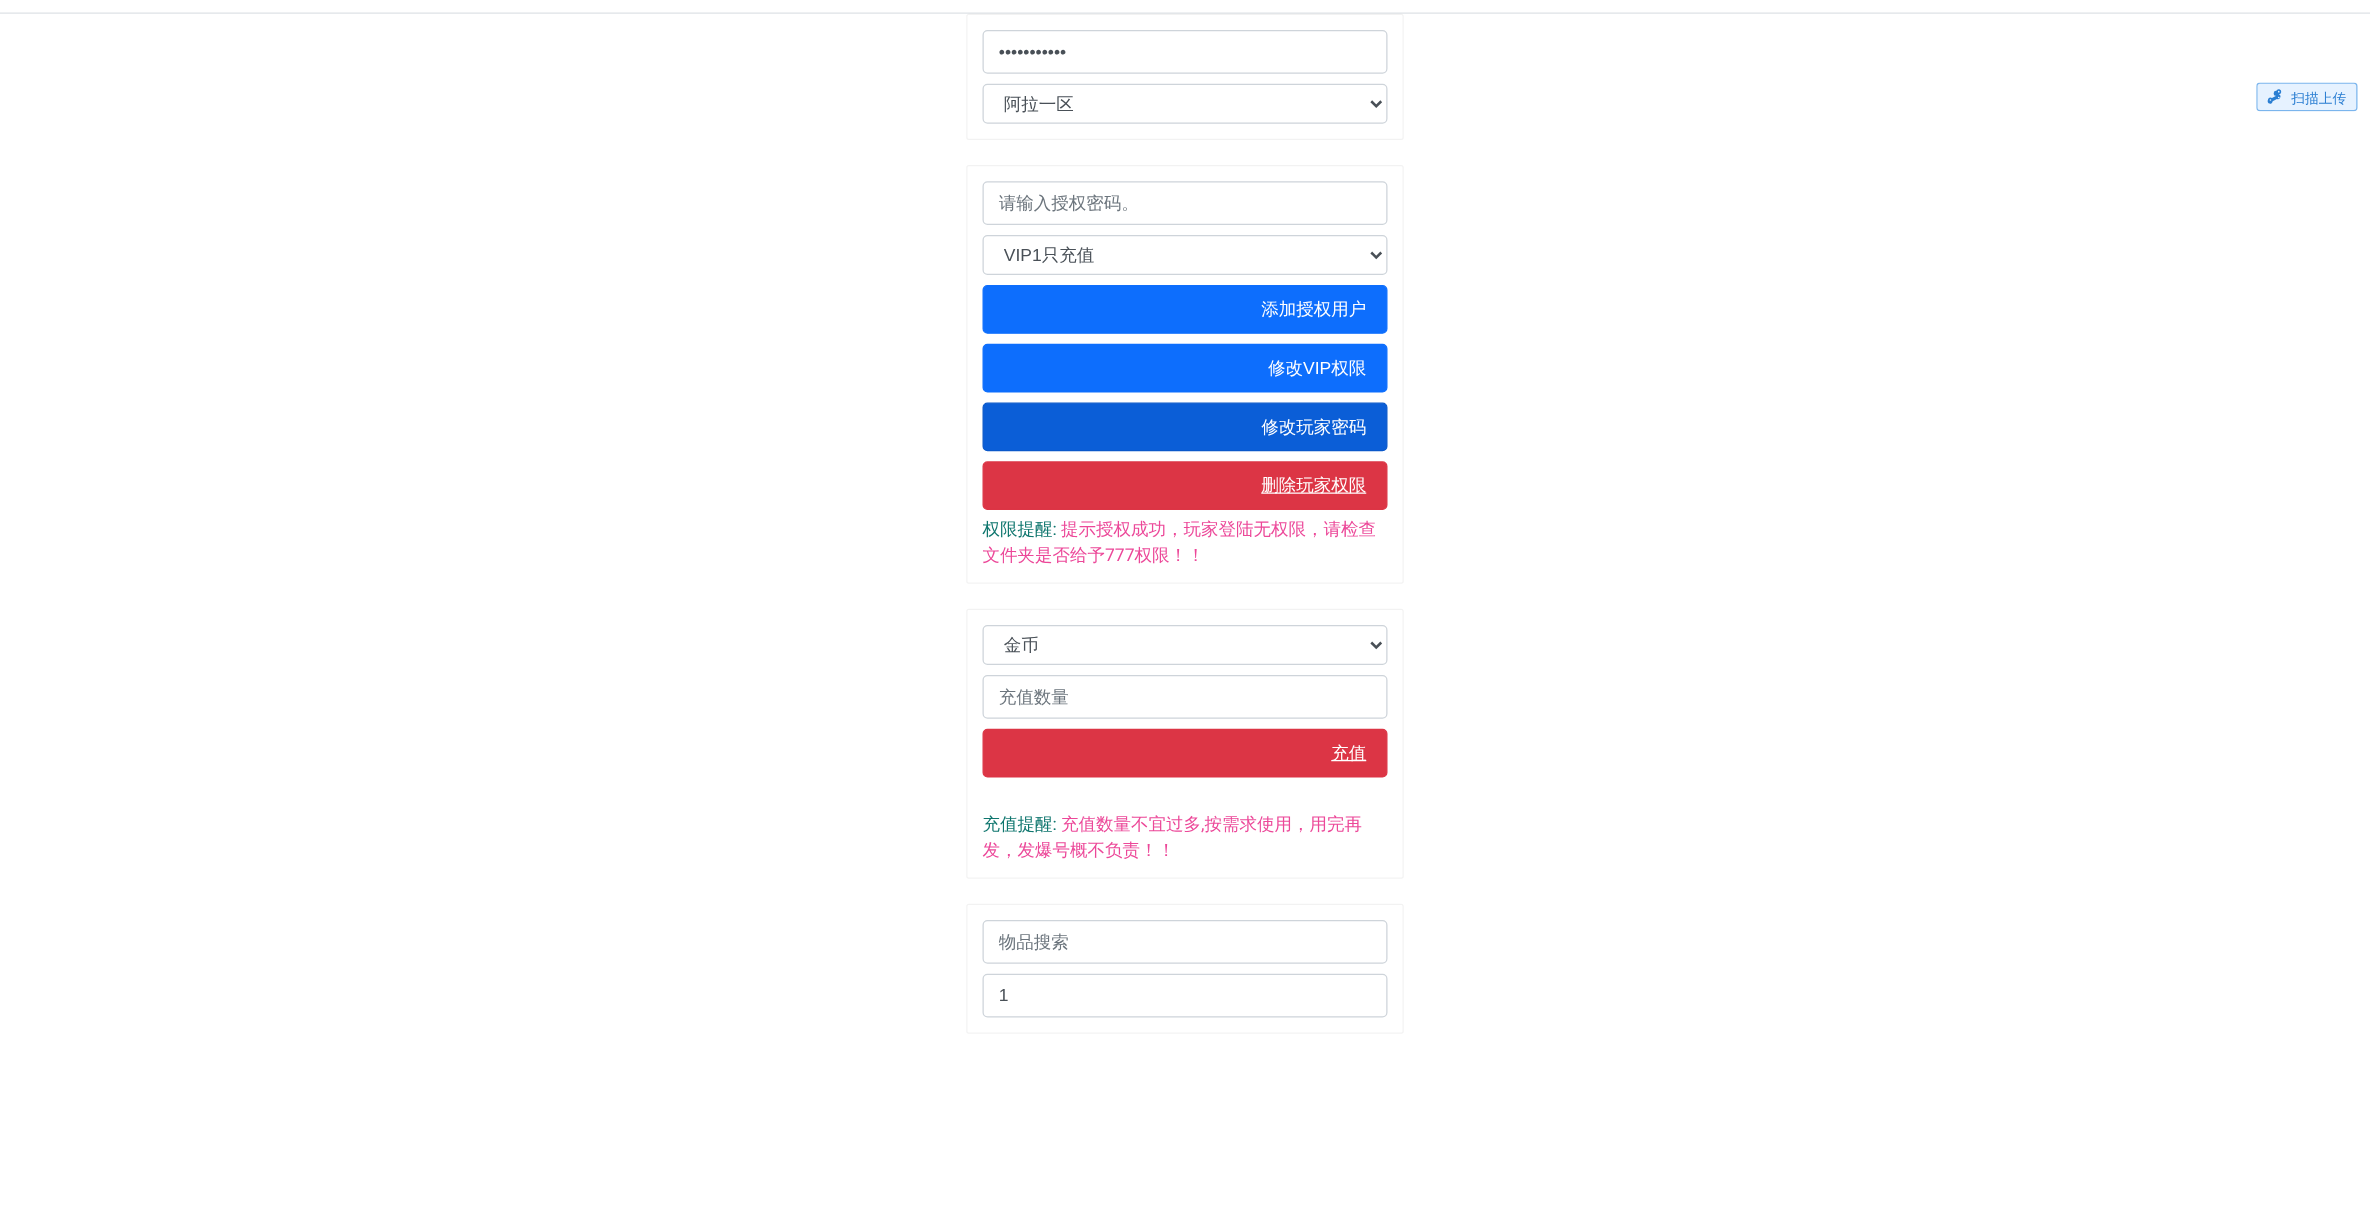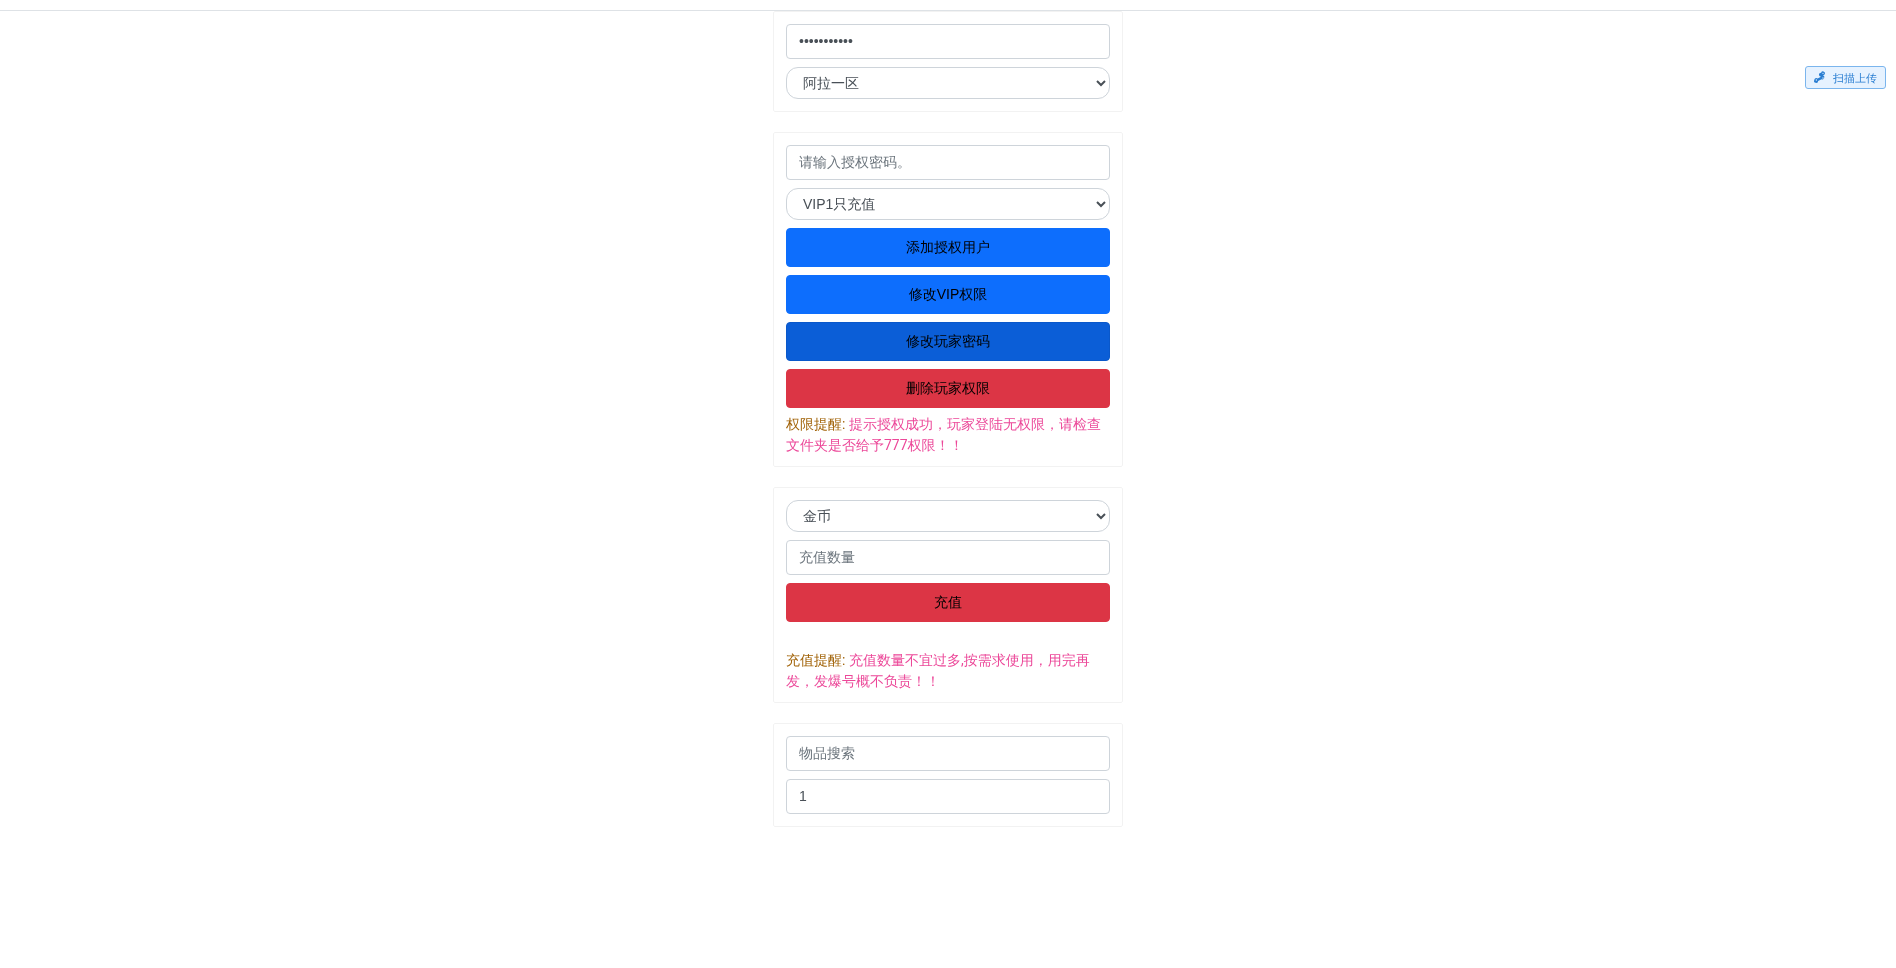--- a/index.html
+++ b/index.html
@@ -51,60 +51,60 @@
     .form-control:last-child {
       margin-bottom: 0;
     }
     .form-control::placeholder {
       color: #6c757d;
       opacity: 1;
     }
     select.form-control {
       appearance: auto;
       background: #fff;
-      border-radius: 12px;
     }
     .form-control.highlight {
       background-color: #e7f0fe;
     }
     .btn {
       display: block;
       width: 100%;
-      padding: 8px 4px;
+      padding: 8px 16px;
       font-size: 14px;
       line-height: 1.5;
       border-radius: 4px;
-      text-align: center;
+      text-align: right;
       cursor: pointer;
       border: 1px solid transparent;
       margin-bottom: 8px;
-      color: #000000;
+      color: #ffffff;
     }
     .btn:last-child {
       margin-bottom: 0;
     }
     .btn-primary {
       background-color: #0d6efd;
       border-color: #0d6efd;
     }
     .btn-primary-dark {
       background-color: #0b5ed7;
       border-color: #0a58ca;
     }
     .btn-danger {
       background-color: #dc3545;
       border-color: #dc3545;
+      text-decoration: underline;
     }
     .warning-text {
       font-size: 14px;
       margin-top: 6px;
       line-height: 1.5;
     }
     .warning-text .label {
-      color: #a16207;
+      color: #0f766e;
     }
     .warning-text .content {
       color: #ec4899;
     }
     .spacer {
       height: 22px;
     }
     .upload-widget {
       position: fixed;
       top: 66px;

